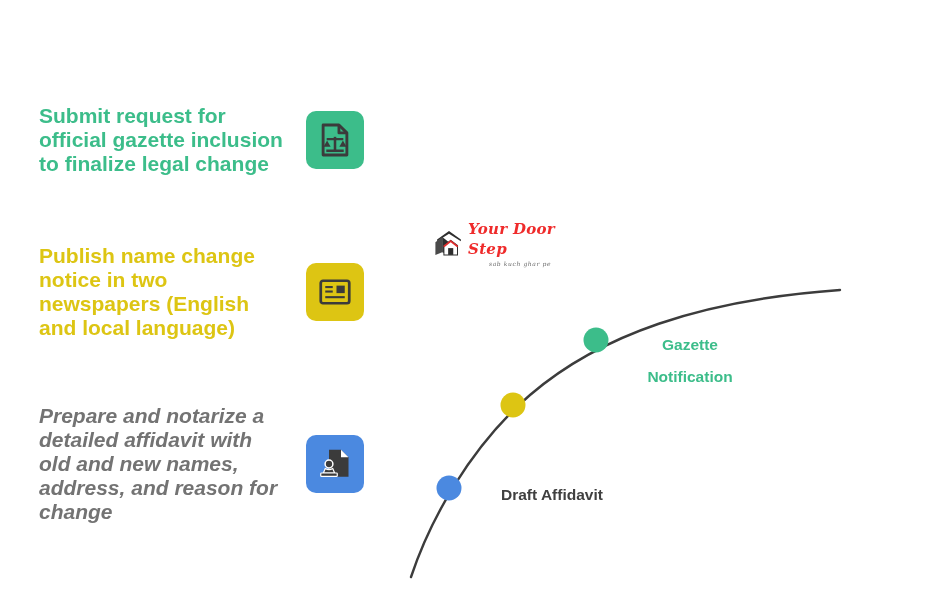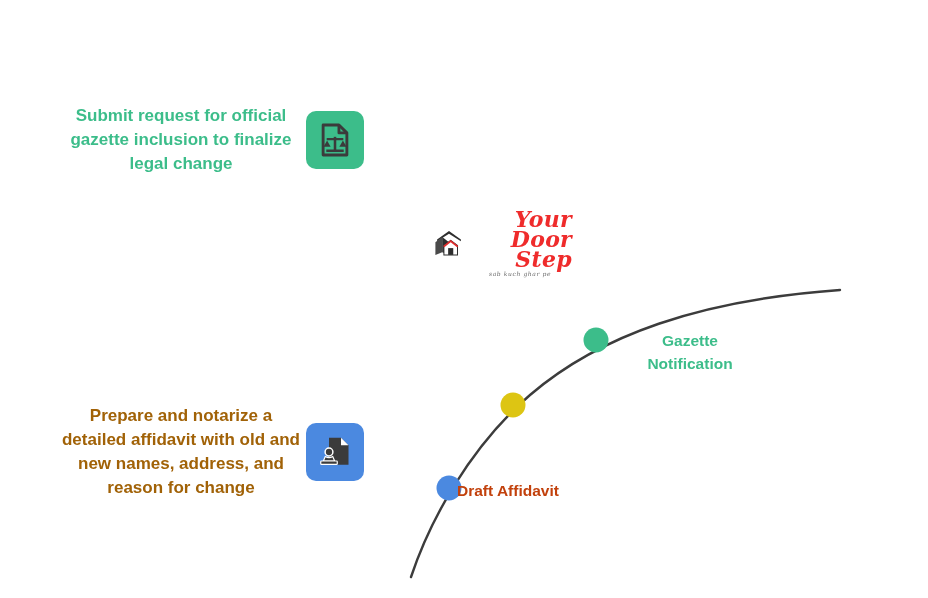--- a/index.html
+++ b/index.html
@@ -35,70 +35,70 @@
   }
 
   
   .step-row {
     position: absolute;
     display: flex;
     align-items: center;
     justify-content: flex-end;
   }
   .step-row .step-text {
-    text-align: center;
-    font-size: 17px;
+    text-align: left;
+    font-size: 21px;
     font-weight: bold;
     line-height: 24px;
-    padding-right: 0;
+    padding-right: 17px;
     max-width: 250px;
   }
   .icon-tile {
     width: 58px;
     height: 58px;
     border-radius: 10px;
     flex: 0 0 58px;
     display: flex;
     align-items: center;
     justify-content: center;
   }
 
   #row-gazette   { top: 104px; left: 0px;  width: 364px; }
   #row-newspaper { top: 244px; left: 0px;  width: 364px; }
   #row-affidavit { top: 404px; left: 0px;  width: 364px; }
 
   #row-gazette   .step-text { color: #3cbd8a; }
   #row-newspaper .step-text { color: #ddc513; }
-  #row-affidavit .step-text { color: #a16207; }
+  #row-affidavit .step-text { color: #737373; font-style: italic; }
 
   #tile-gazette   { background: #3cbd8a; }
   #tile-newspaper { background: #ddc513; }
   #tile-affidavit { background: #4b89e0; }
 
   
   #curve-svg {
     position: absolute;
     top: 0;
     left: 0;
     width: 928px;
     height: 598px;
   }
 
   
   .node-label {
     position: absolute;
     font-size: 15.5px;
     font-weight: bold;
-    line-height: 23px;
+    line-height: 32px;
     text-align: left;
     white-space: pre-line;
   }
   #label-gazette   { top: 329px; left: 637px; color: #3cbd8a; text-align: center; width: 106px;}
   #label-newspaper { top: 395px; left: 545px; color: #ddc513; }
-  #label-affidavit { top: 479px; left: 457px; color: #c2410c; }
+  #label-affidavit { top: 479px; left: 501px; color: #404040; }
 
   
   #logo {
     position: absolute;
     top: 222px;
     left: 432px;
     width: 140px;
     height: 42px;
     display: flex;
     align-items: center;
@@ -108,25 +108,24 @@
     margin-left: 2px;
     display: flex;
     flex-direction: column;
     align-items: center;
     justify-content: center;
   }
   #logo-wordmark {
     font-family: "DejaVu Serif", serif;
     font-style: italic;
     font-weight: bold;
-    font-size: 22px;
+    font-size: 15px;
     color: #ef2b2b;
     line-height: 20px;
     letter-spacing: 0.3px;
-    text-align: right;
   }
   #logo-tagline {
     font-family: "DejaVu Serif", serif;
     font-style: italic;
     font-size: 6px;
     color: #6b6b6b;
     line-height: 8px;
     letter-spacing: 0.6px;
     margin-top: 1px;
   }
@@ -152,20 +151,32 @@
         <path d="M29 5 v10 h10" fill="none" stroke="#3b3b3b" stroke-width="3.6" stroke-linejoin="round"></path>
         <rect x="22.4" y="20" width="3.2" height="17" fill="#3b3b3b"></rect>
         <rect x="13" y="36" width="22" height="3.2" fill="#3b3b3b"></rect>
         <rect x="13.5" y="21.5" width="21" height="2.8" fill="#3b3b3b"></rect>
         <path d="M14 24.5 l-4.5 8 h9 z" fill="#3b3b3b"></path>
         <path d="M34 24.5 l-4.5 8 h9 z" fill="#3b3b3b"></path>
       </svg>
     </div>
   </div>
 
+  <div class="step-row" id="row-newspaper">
+    <div class="step-text">Publish name change notice in two newspapers (English and local language)</div>
+    <div class="icon-tile" id="tile-newspaper">
+      <svg width="36" height="36" viewBox="0 0 48 48">
+        <rect x="5" y="9" width="38" height="30" rx="3" fill="none" stroke="#3b3b3b" stroke-width="3.6"></rect>
+        <rect x="11" y="16" width="10" height="2.8" fill="#3b3b3b"></rect>
+        <rect x="11" y="22" width="10" height="2.8" fill="#3b3b3b"></rect>
+        <rect x="26" y="15.5" width="11" height="10" fill="#3b3b3b"></rect>
+        <rect x="11" y="29.5" width="26" height="2.8" fill="#3b3b3b"></rect>
+      </svg>
+    </div>
+  </div>
 
   <div class="step-row" id="row-affidavit">
     <div class="step-text">Prepare and notarize a detailed affidavit with old and new names, address, and reason for change</div>
     <div class="icon-tile" id="tile-affidavit">
       <svg width="36" height="36" viewBox="0 0 48 48">
         <path d="M16 5 h16 l10 10 v26 h-26 z" fill="#3b3b3b"></path>
         <path d="M32 5 v10 h10 z" fill="#ffffff"></path>
         <circle cx="16" cy="24" r="5.2" fill="#3b3b3b" stroke="#ffffff" stroke-width="2"></circle>
         <path d="M11 30 q5 3 10 0 l2.5 6 h-15 z" fill="#3b3b3b" stroke="#ffffff" stroke-width="1.6"></path>
         <rect x="5" y="36" width="22" height="4.6" rx="1" fill="#3b3b3b" stroke="#ffffff" stroke-width="1.6"></rect>

